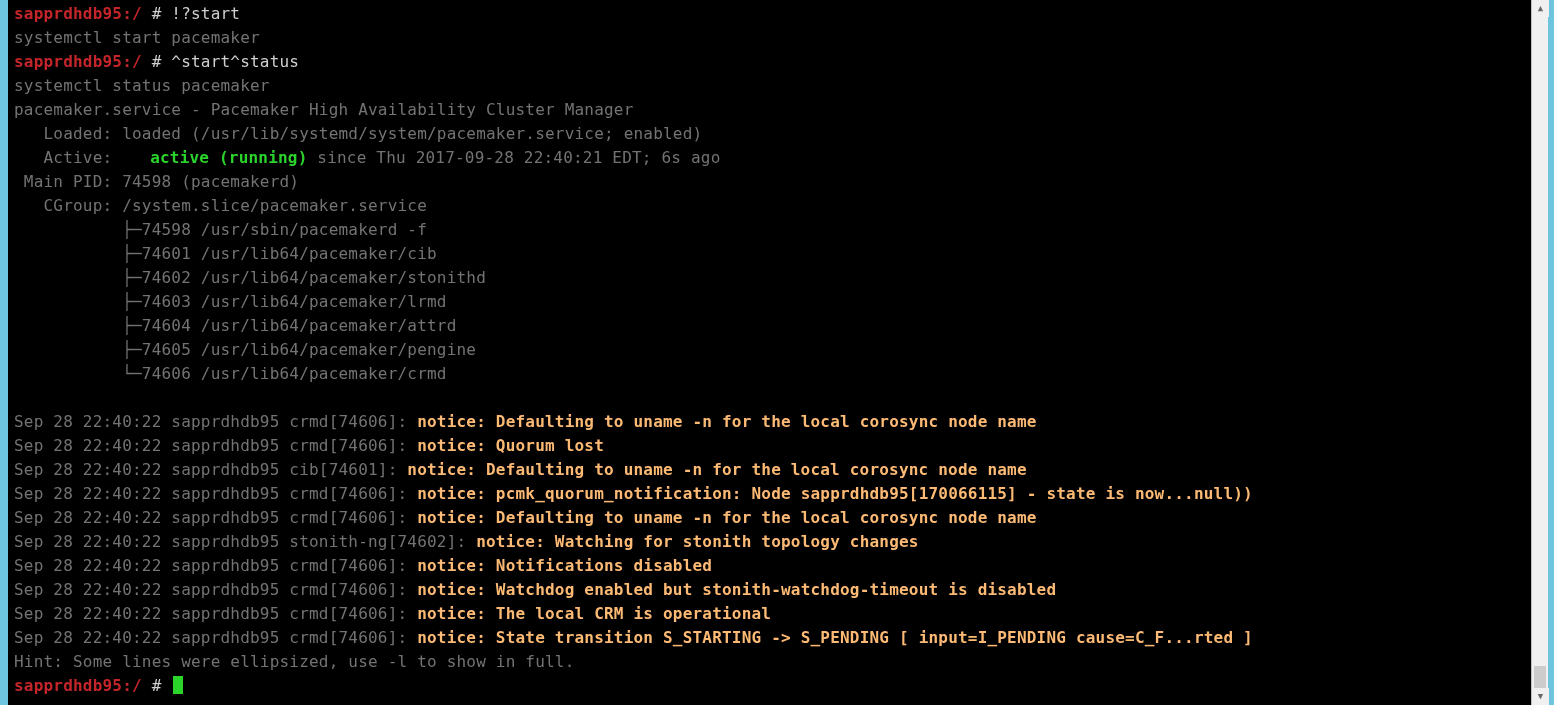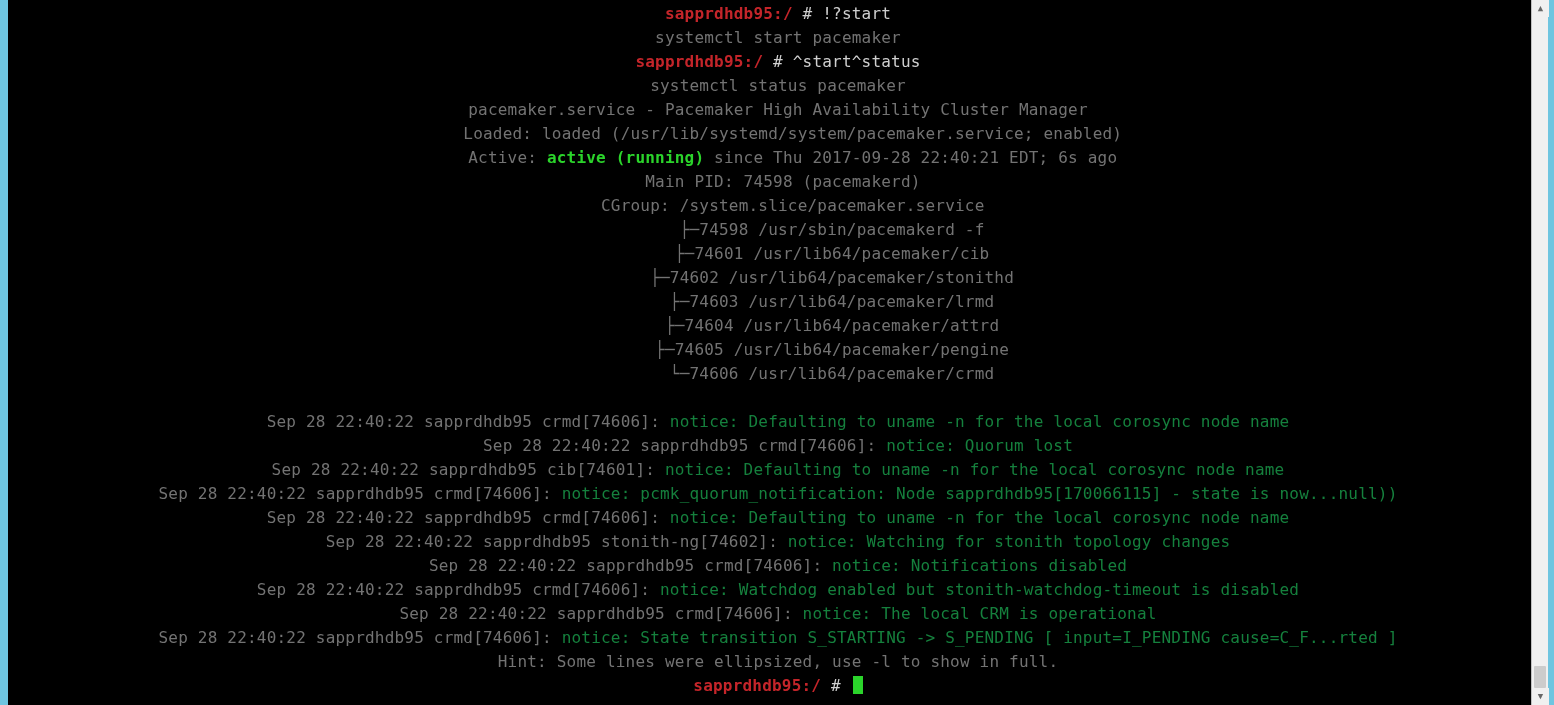--- a/index.html
+++ b/index.html
@@ -23,26 +23,26 @@
   }
   .terminal {
     color: #cfcfcf;
     font-size: 16px;
     line-height: 24px;
     letter-spacing: 0.2px;
     white-space: pre;
     padding: 0 6px;
     position: relative;
   }
-  .line { display: block; min-height: 24px; text-align: center; }
+  .line { display: block; min-height: 24px; }
   .prompt-host { color: #c4252a; font-weight: bold; }
   .hash { color: #cfcfcf; }
   .cmd { color: #cfcfcf; }
-  .active-green { color: #2bd42b; font-weight: bold; }
-  .bold { font-weight: normal; color: #15803d; }
+  .active-green { color: #2bd42b; font-weight: bold; margin-left: 28px; }
+  .bold { font-weight: bold; color: #fdba74; }
   .dim { color: #737373; }
   .scrollbar {
     position: absolute;
     right: 0;
     top: 0;
     width: 17px;
     height: 100%;
     background: #f0f0f0;
     display: flex;
     flex-direction: column;

